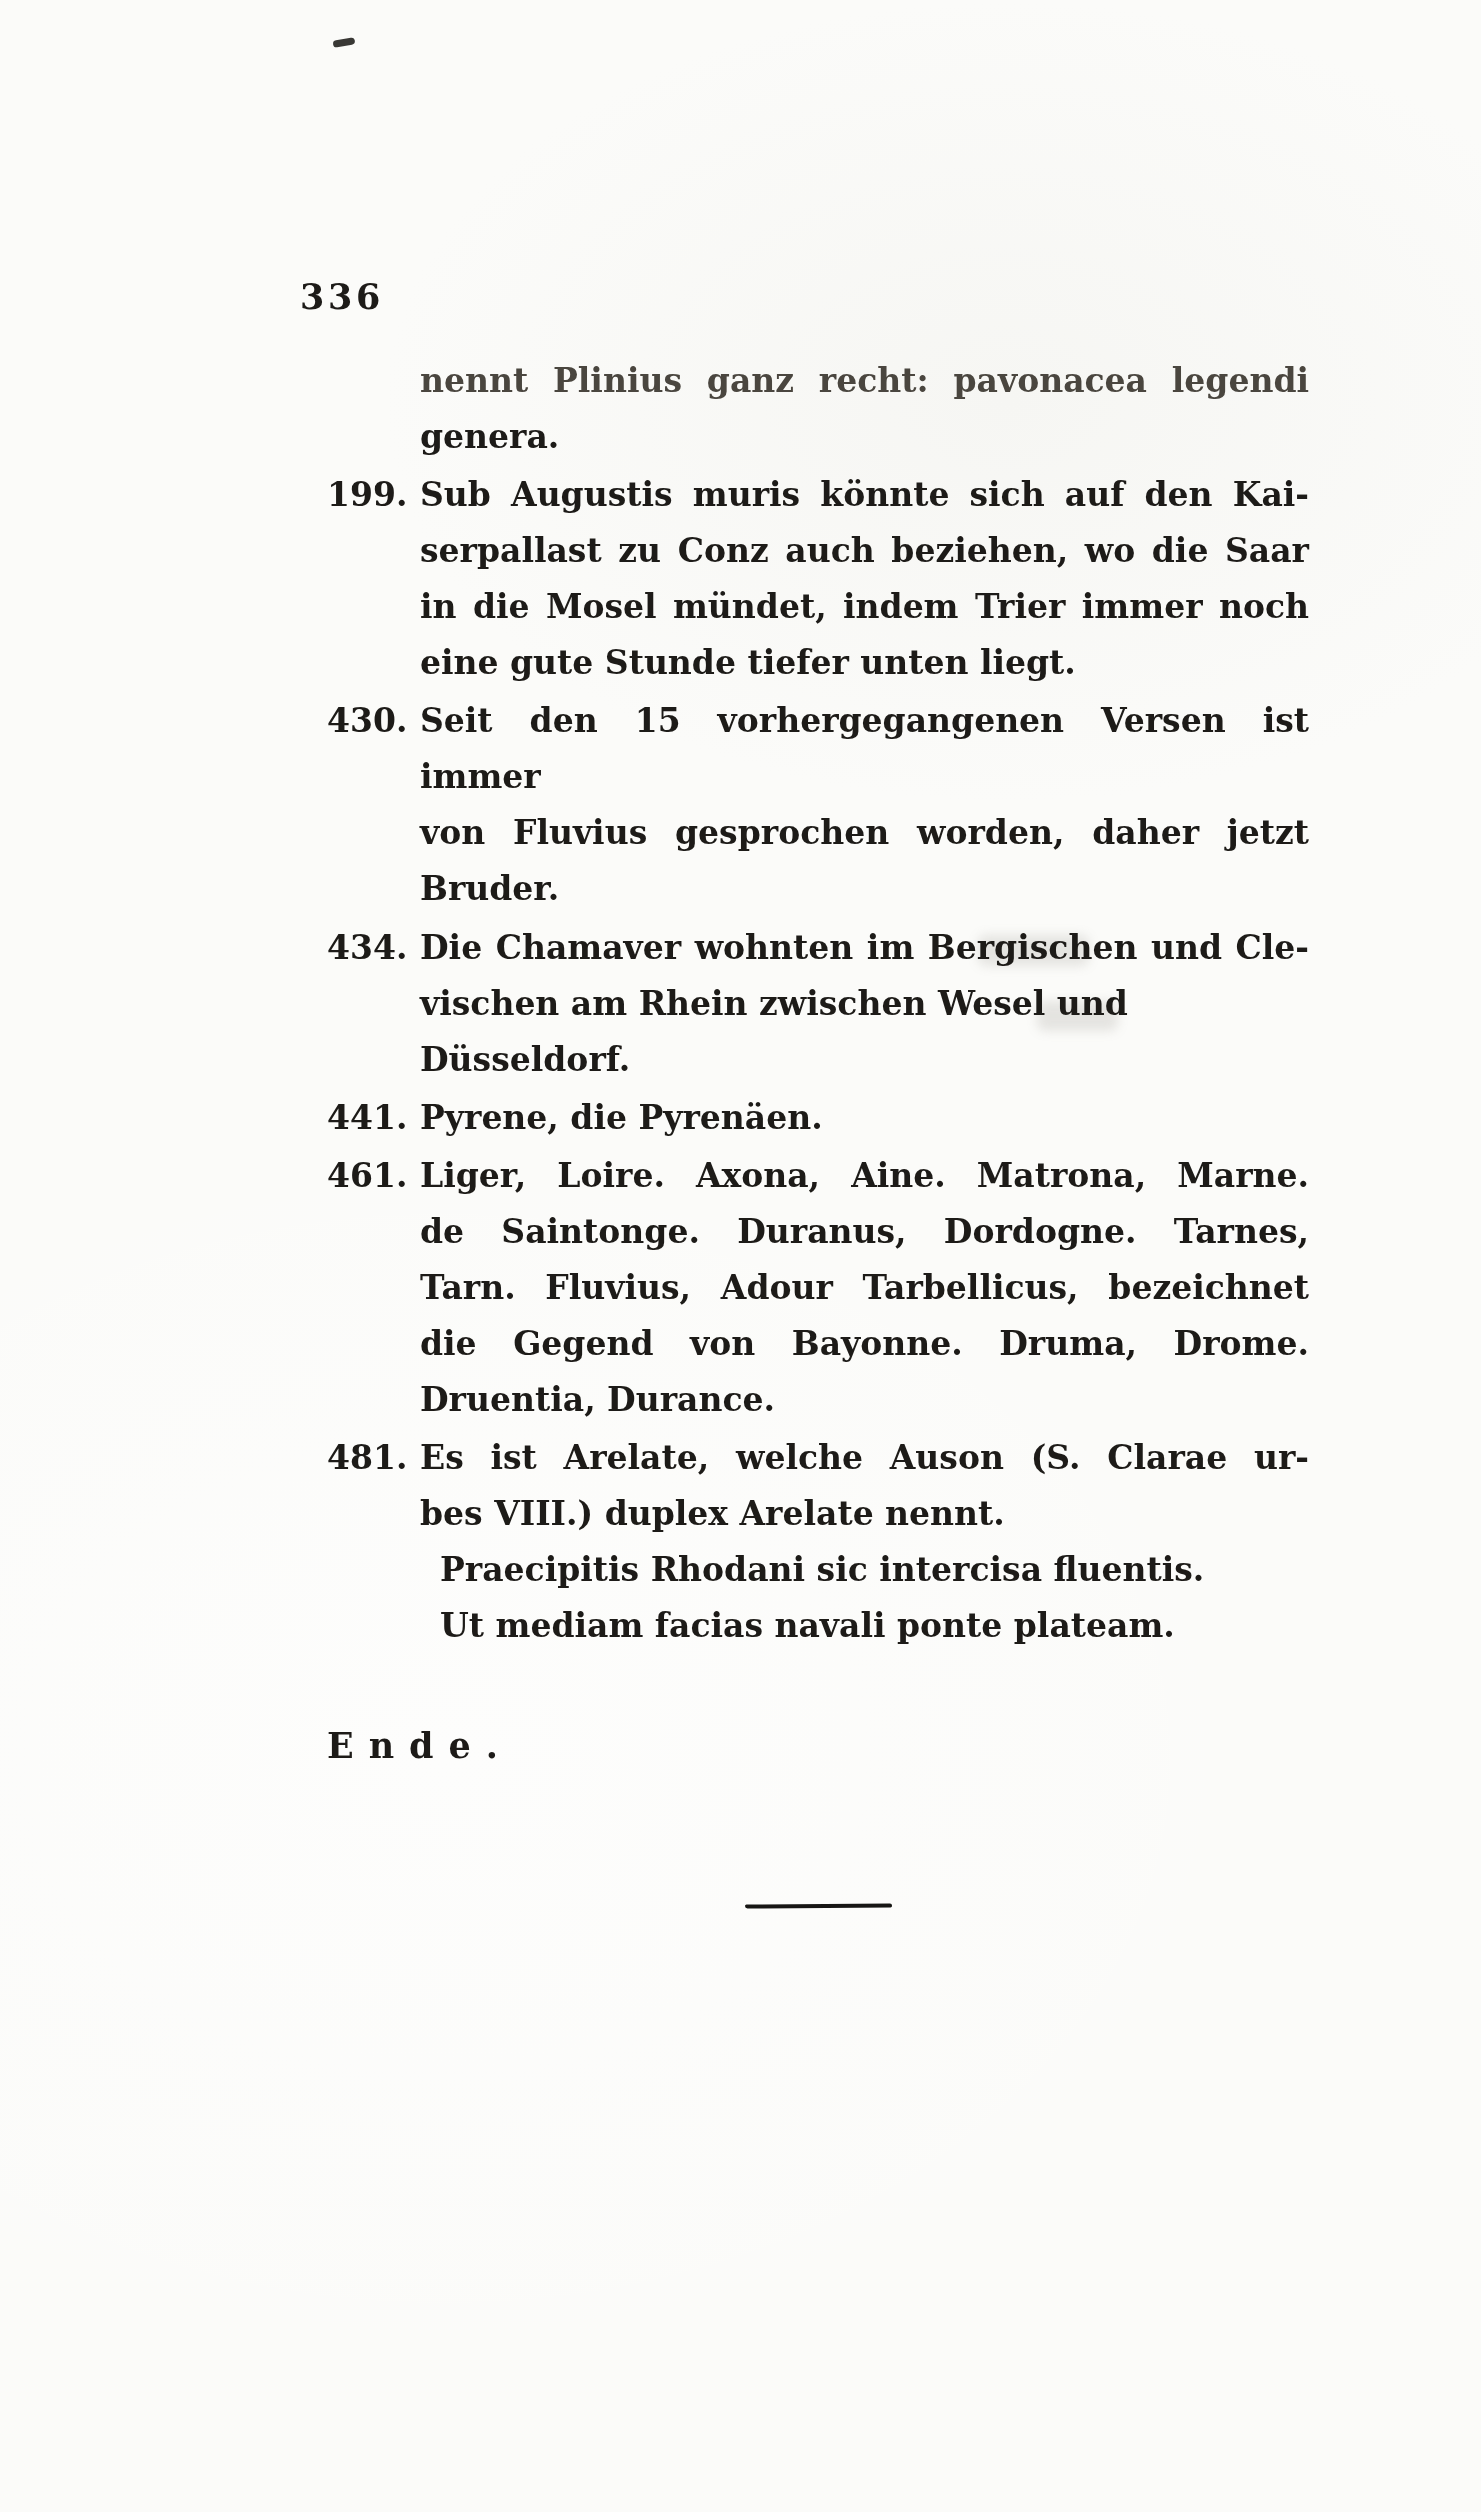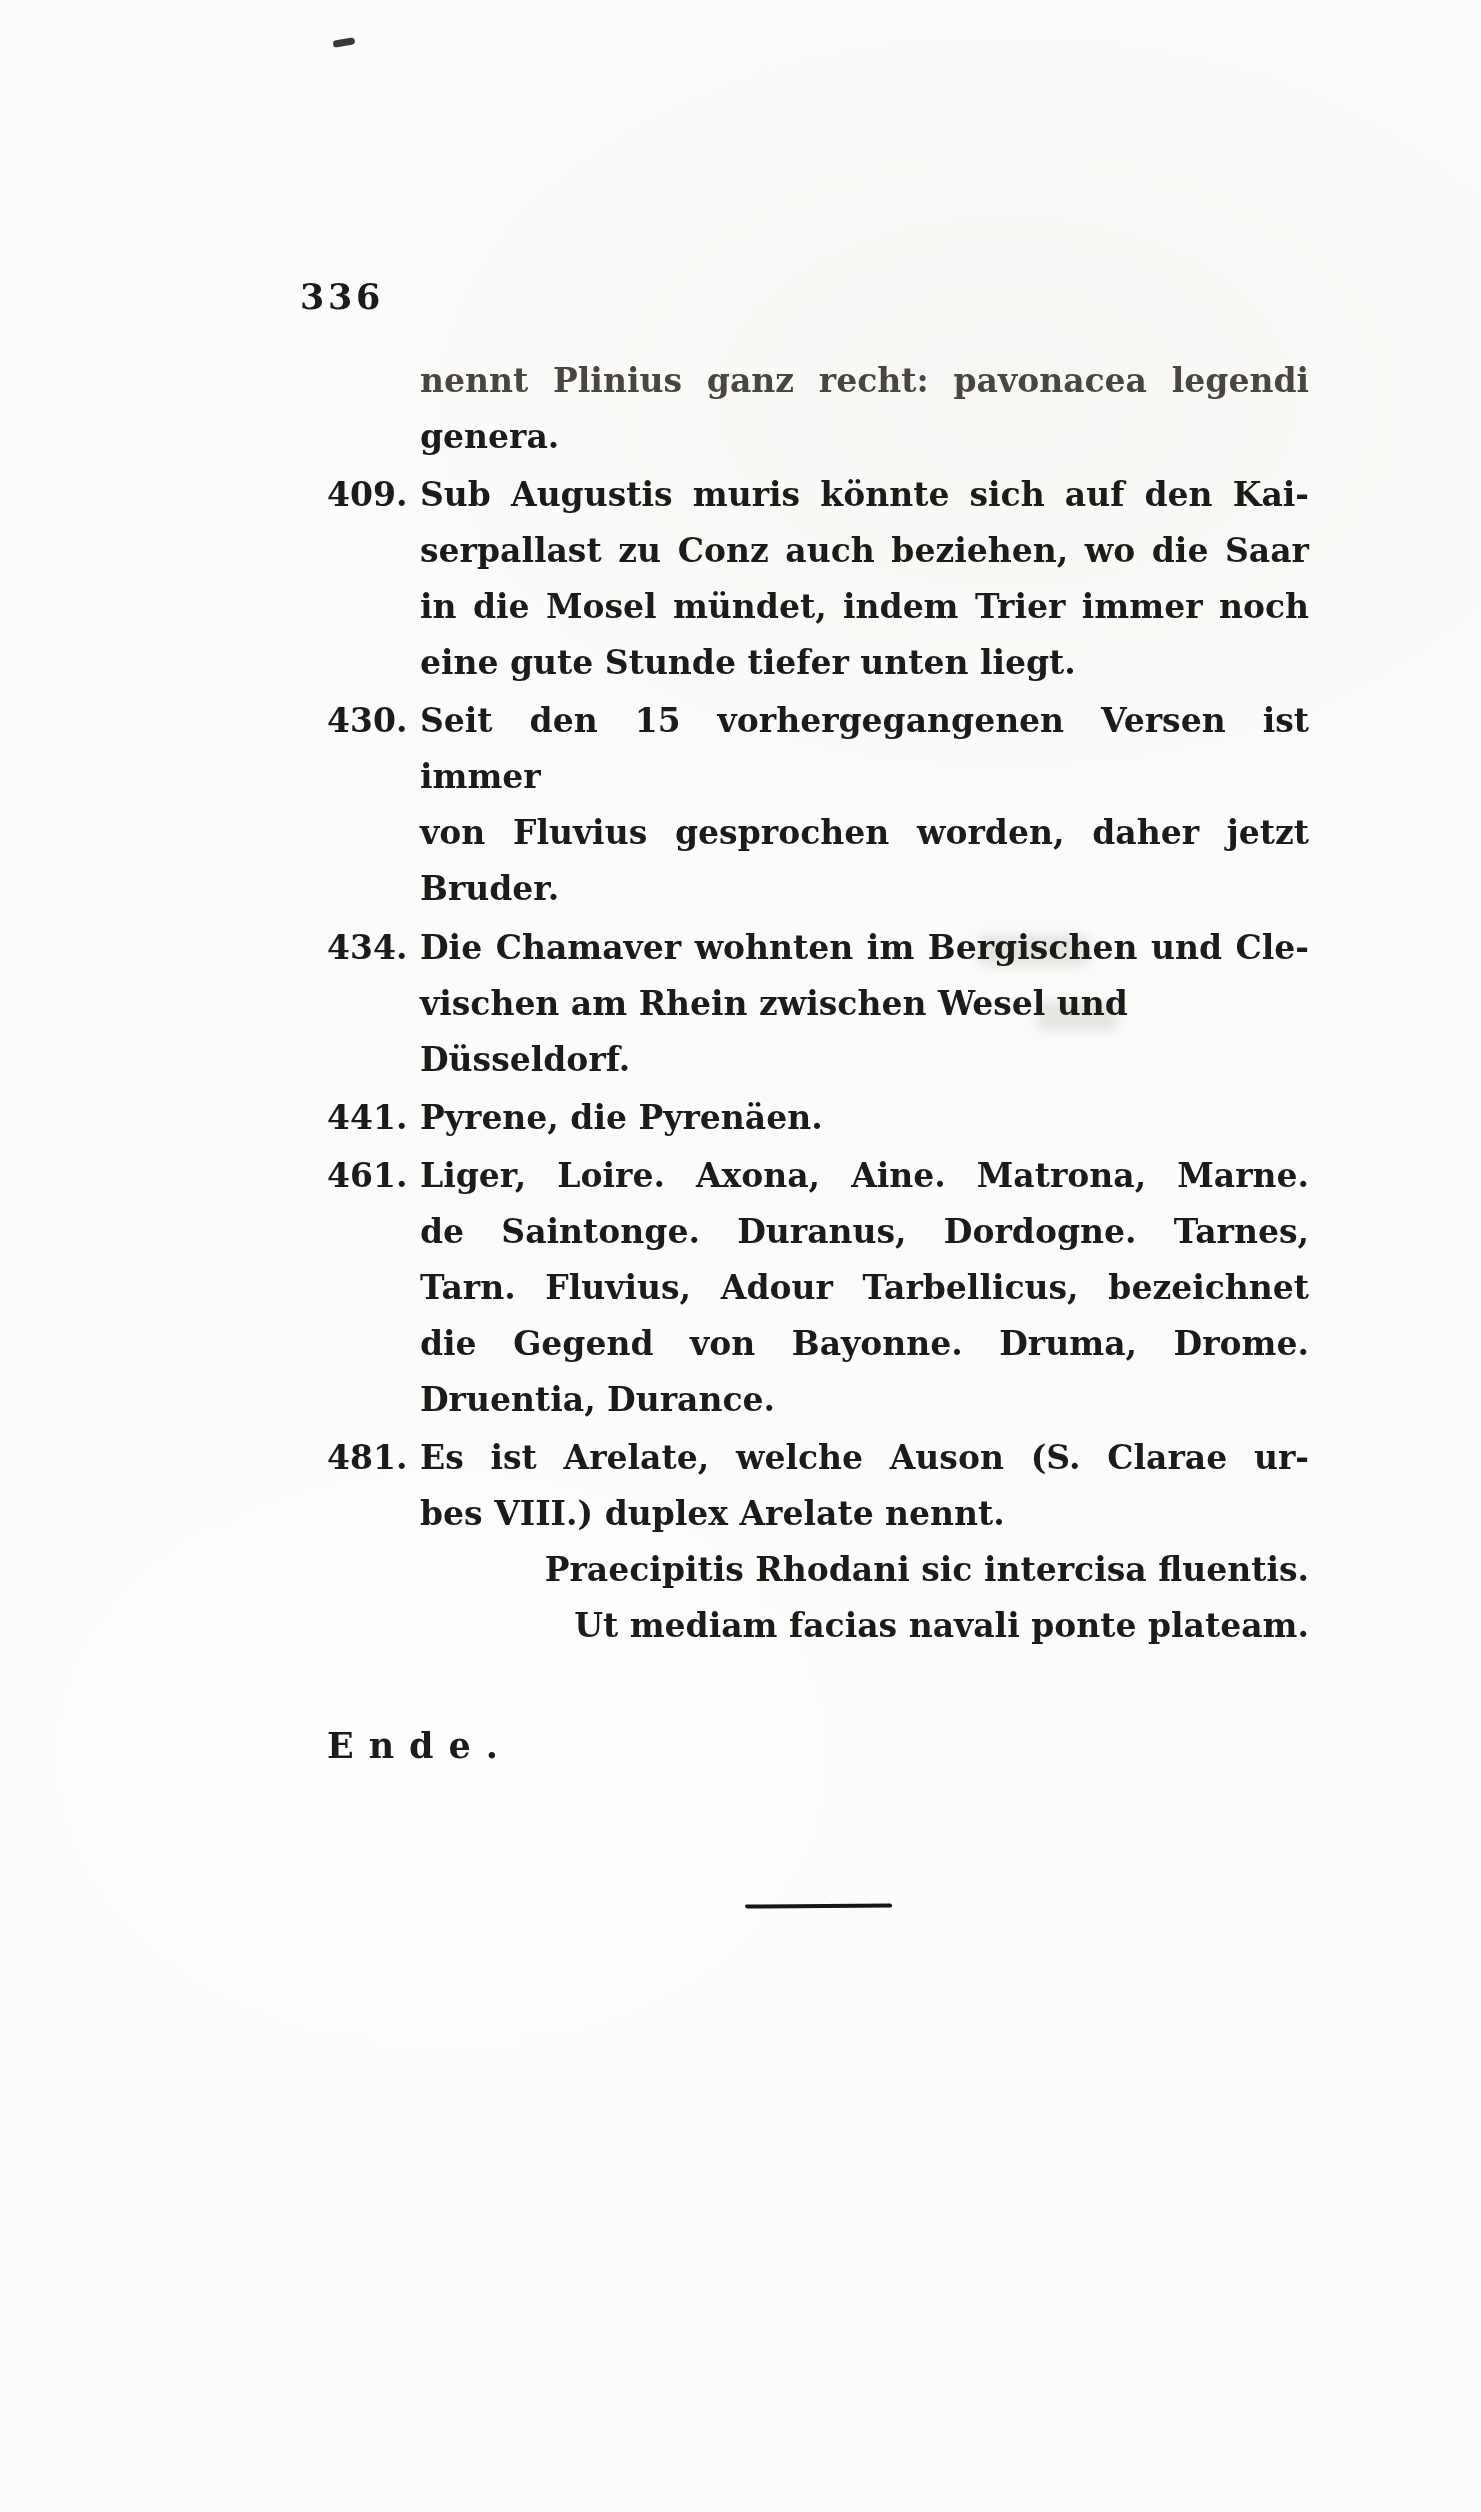--- a/index.html
+++ b/index.html
@@ -39,21 +39,21 @@
   .continuation { margin-left: 93px; }
   .continuation .line:first-child { color: #4a463f; } 
   .note { display: flex; margin-top: 2.2px; }
   .note-num {
     flex: 0 0 93px;
     font-weight: 700;
   }
   .note-body { flex: 1; min-width: 0; }
   .line { text-align: left; font-weight: bold; }
   .line.fill { text-align: justify; text-align-last: justify; }
-  .line.verse { margin-left: 20px; text-align: right; }
+  .line.verse { margin-left: 20px; }
   .ende {
     margin-top: 64px;
     text-align: left;
     font-size: 35px;
     font-weight: 700;
     letter-spacing: 15px;
   }
   .divider {
     width: 147px;
     height: 4.4px;
@@ -94,21 +94,21 @@
   <div class="page-number">336</div>
 
   <div class="content">
     <div class="continuation">
         <div class="line fill">nennt Plinius ganz recht: pavonacea legendi</div>
         <div class="line">genera.</div>
       </div>
 
     <div class="notes">
         <div class="note">
-          <div class="note-num">409.</div>
+          <div class="note-num">199.</div>
           <div class="note-body">
             <div class="line fill">Sub Augustis muris könnte sich auf den Kai-</div>
             <div class="line fill">serpallast zu Conz auch beziehen, wo die Saar</div>
             <div class="line fill">in die Mosel mündet, indem Trier immer noch</div>
             <div class="line">eine gute Stunde tiefer unten liegt.</div>
           </div>
         </div>
         <div class="note">
           <div class="note-num">430.</div>
           <div class="note-body">

